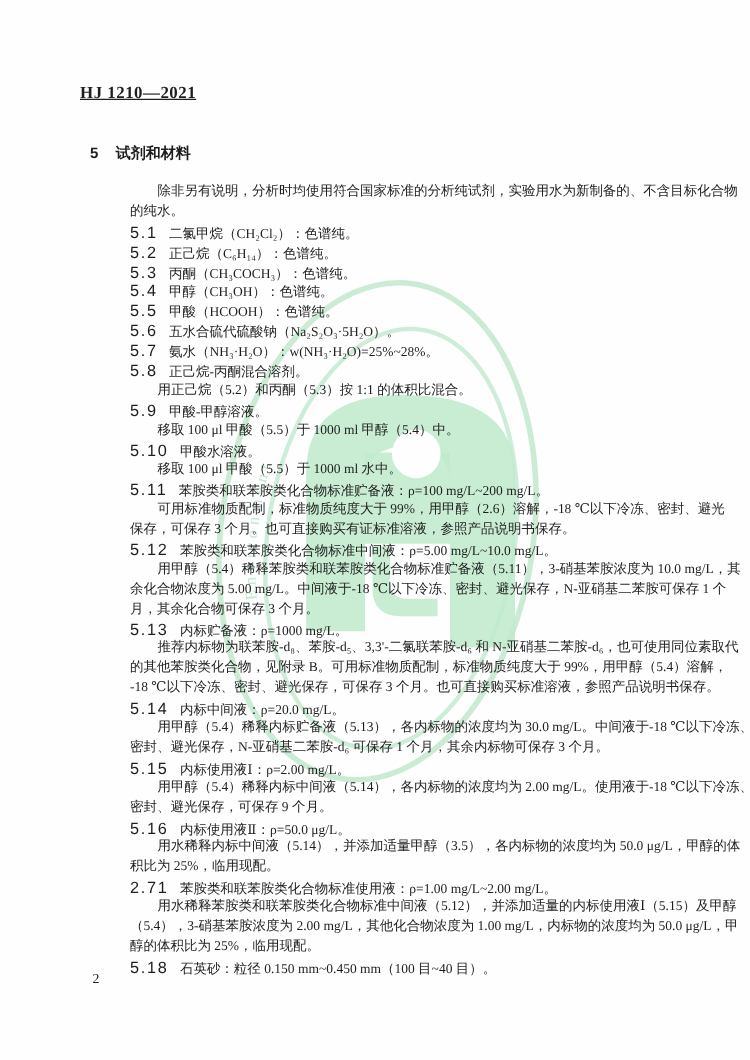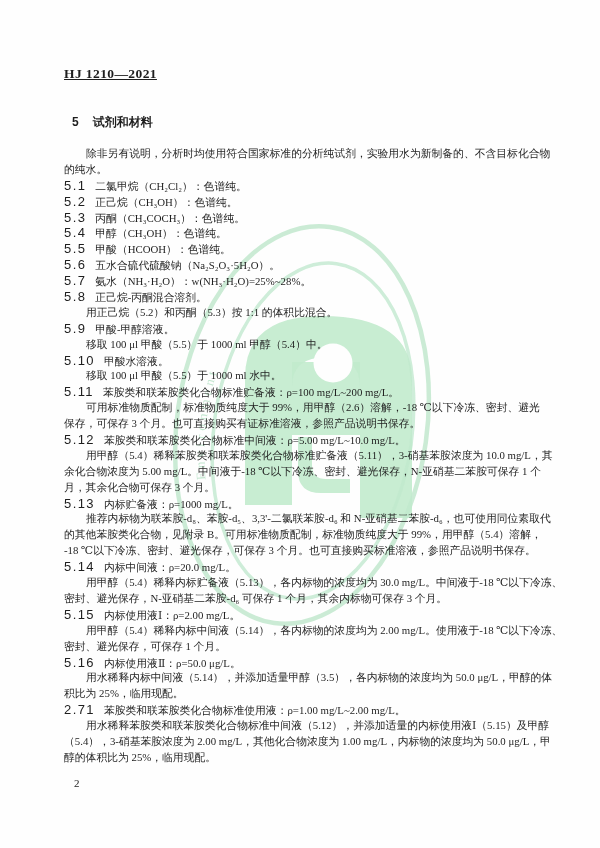--- a/index.html
+++ b/index.html
@@ -26,21 +26,21 @@
     position:absolute;left:72px;top:114px;
     font-size:12px;font-weight:bold;
     font-family:"Liberation Sans","DejaVu Sans",sans-serif;
   }
   .section-heading .sec-no{margin-right:14px;}
   .body-lines{
     position:absolute;left:64px;top:146px;width:476px;
   }
   .line{
     height:15.9px;line-height:15.9px;
-    font-size:10.8px;white-space:nowrap;
+    font-size:10.8px;white-space:nowrap;margin-left:40px;
   }
   .line.indent{padding-left:22px;}
   .line .num{
     font-family:"Liberation Sans","DejaVu Sans",sans-serif;
     font-size:13px;letter-spacing:1.4px;margin-right:9px;
   }
   .page-number{
     position:absolute;left:74px;top:777px;
     font-size:11px;
   }
@@ -72,21 +72,21 @@
     <div class="std-header">HJ 1210—2021</div>
 
     <div class="section-heading">
       <span class="sec-no">5</span><span>试剂和材料</span>
     </div>
 
     <div class="body-lines" id="body-lines">
         <div class="line indent"><span>除非另有说明，分析时均使用符合国家标准的分析纯试剂，实验用水为新制备的、不含目标化合物</span></div>
         <div class="line"><span>的纯水。</span></div>
         <div class="line"><span class="num">5.1</span><span>二氯甲烷（CH₂Cl₂）：色谱纯。</span></div>
-        <div class="line"><span class="num">5.2</span><span>正己烷（CH₃OH）：色谱纯。</span></div>
+        <div class="line"><span class="num">5.2</span><span>正己烷（C₆H₁₄）：色谱纯。</span></div>
         <div class="line"><span class="num">5.3</span><span>丙酮（CH₃COCH₃）：色谱纯。</span></div>
         <div class="line"><span class="num">5.4</span><span>甲醇（CH₃OH）：色谱纯。</span></div>
         <div class="line"><span class="num">5.5</span><span>甲酸（HCOOH）：色谱纯。</span></div>
         <div class="line"><span class="num">5.6</span><span>五水合硫代硫酸钠（Na₂S₂O₃·5H₂O）。</span></div>
         <div class="line"><span class="num">5.7</span><span>氨水（NH₃·H₂O）：w(NH₃·H₂O)=25%~28%。</span></div>
         <div class="line"><span class="num">5.8</span><span>正己烷-丙酮混合溶剂。</span></div>
         <div class="line indent"><span>用正己烷（5.2）和丙酮（5.3）按 1:1 的体积比混合。</span></div>
         <div class="line"><span class="num">5.9</span><span>甲酸-甲醇溶液。</span></div>
         <div class="line indent"><span>移取 100 μl 甲酸（5.5）于 1000 ml 甲醇（5.4）中。</span></div>
         <div class="line"><span class="num">5.10</span><span>甲酸水溶液。</span></div>
@@ -100,25 +100,26 @@
         <div class="line"><span>月，其余化合物可保存 3 个月。</span></div>
         <div class="line"><span class="num">5.13</span><span>内标贮备液：ρ=1000 mg/L。</span></div>
         <div class="line indent"><span>推荐内标物为联苯胺-d₈、苯胺-d₅、3,3'-二氯联苯胺-d₆ 和 N-亚硝基二苯胺-d₆，也可使用同位素取代</span></div>
         <div class="line"><span>的其他苯胺类化合物，见附录 B。可用标准物质配制，标准物质纯度大于 99%，用甲醇（5.4）溶解，</span></div>
         <div class="line"><span>-18 ℃以下冷冻、密封、避光保存，可保存 3 个月。也可直接购买标准溶液，参照产品说明书保存。</span></div>
         <div class="line"><span class="num">5.14</span><span>内标中间液：ρ=20.0 mg/L。</span></div>
         <div class="line indent"><span>用甲醇（5.4）稀释内标贮备液（5.13），各内标物的浓度均为 30.0 mg/L。中间液于-18 ℃以下冷冻、</span></div>
         <div class="line"><span>密封、避光保存，N-亚硝基二苯胺-d₆ 可保存 1 个月，其余内标物可保存 3 个月。</span></div>
         <div class="line"><span class="num">5.15</span><span>内标使用液Ⅰ：ρ=2.00 mg/L。</span></div>
         <div class="line indent"><span>用甲醇（5.4）稀释内标中间液（5.14），各内标物的浓度均为 2.00 mg/L。使用液于-18 ℃以下冷冻、</span></div>
-        <div class="line"><span>密封、避光保存，可保存 1 个月。</span></div>
+        <div class="line"><span>密封、避光保存，可保存 9 个月。</span></div>
         <div class="line"><span class="num">5.16</span><span>内标使用液Ⅱ：ρ=50.0 μg/L。</span></div>
         <div class="line indent"><span>用水稀释内标中间液（5.14），并添加适量甲醇（3.5），各内标物的浓度均为 50.0 μg/L，甲醇的体</span></div>
         <div class="line"><span>积比为 25%，临用现配。</span></div>
         <div class="line"><span class="num">2.71</span><span>苯胺类和联苯胺类化合物标准使用液：ρ=1.00 mg/L~2.00 mg/L。</span></div>
         <div class="line indent"><span>用水稀释苯胺类和联苯胺类化合物标准中间液（5.12），并添加适量的内标使用液Ⅰ（5.15）及甲醇</span></div>
         <div class="line"><span>（5.4），3-硝基苯胺浓度为 2.00 mg/L，其他化合物浓度为 1.00 mg/L，内标物的浓度均为 50.0 μg/L，甲</span></div>
         <div class="line"><span>醇的体积比为 25%，临用现配。</span></div>
+        <div class="line"><span class="num">5.18</span><span>石英砂：粒径 0.150 mm~0.450 mm（100 目~40 目）。</span></div>
       </div>
 
     <div class="page-number">2</div>
   </div>
 </div>
 
 </body></html>

